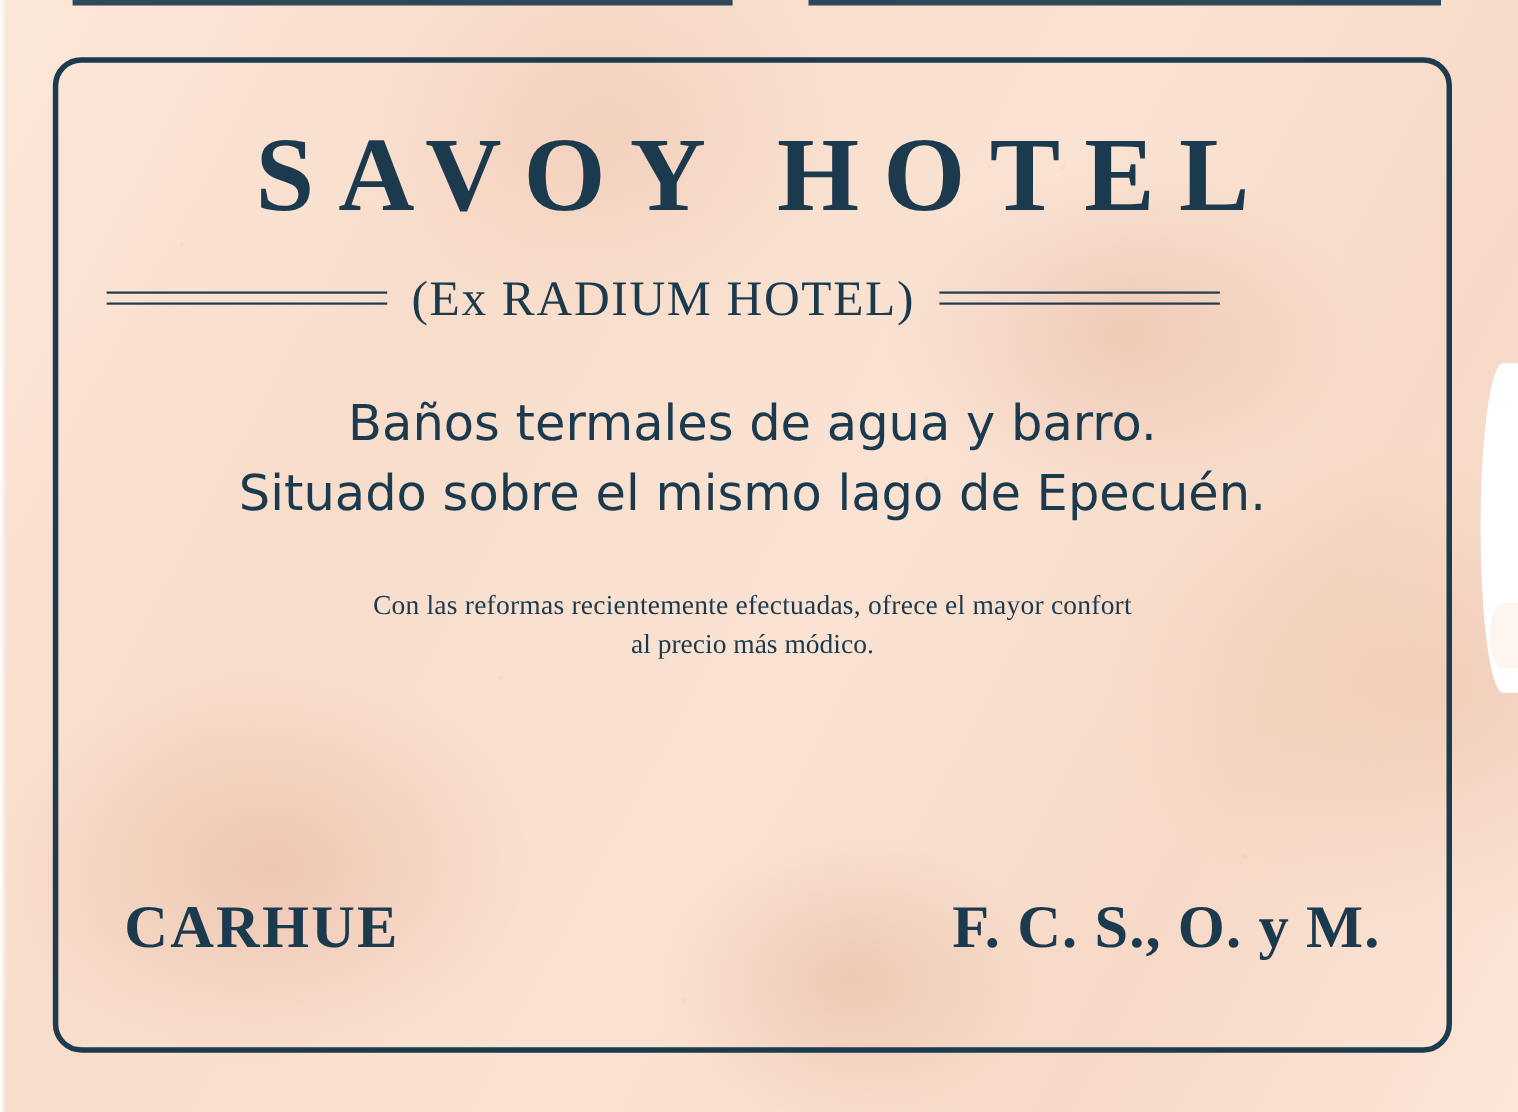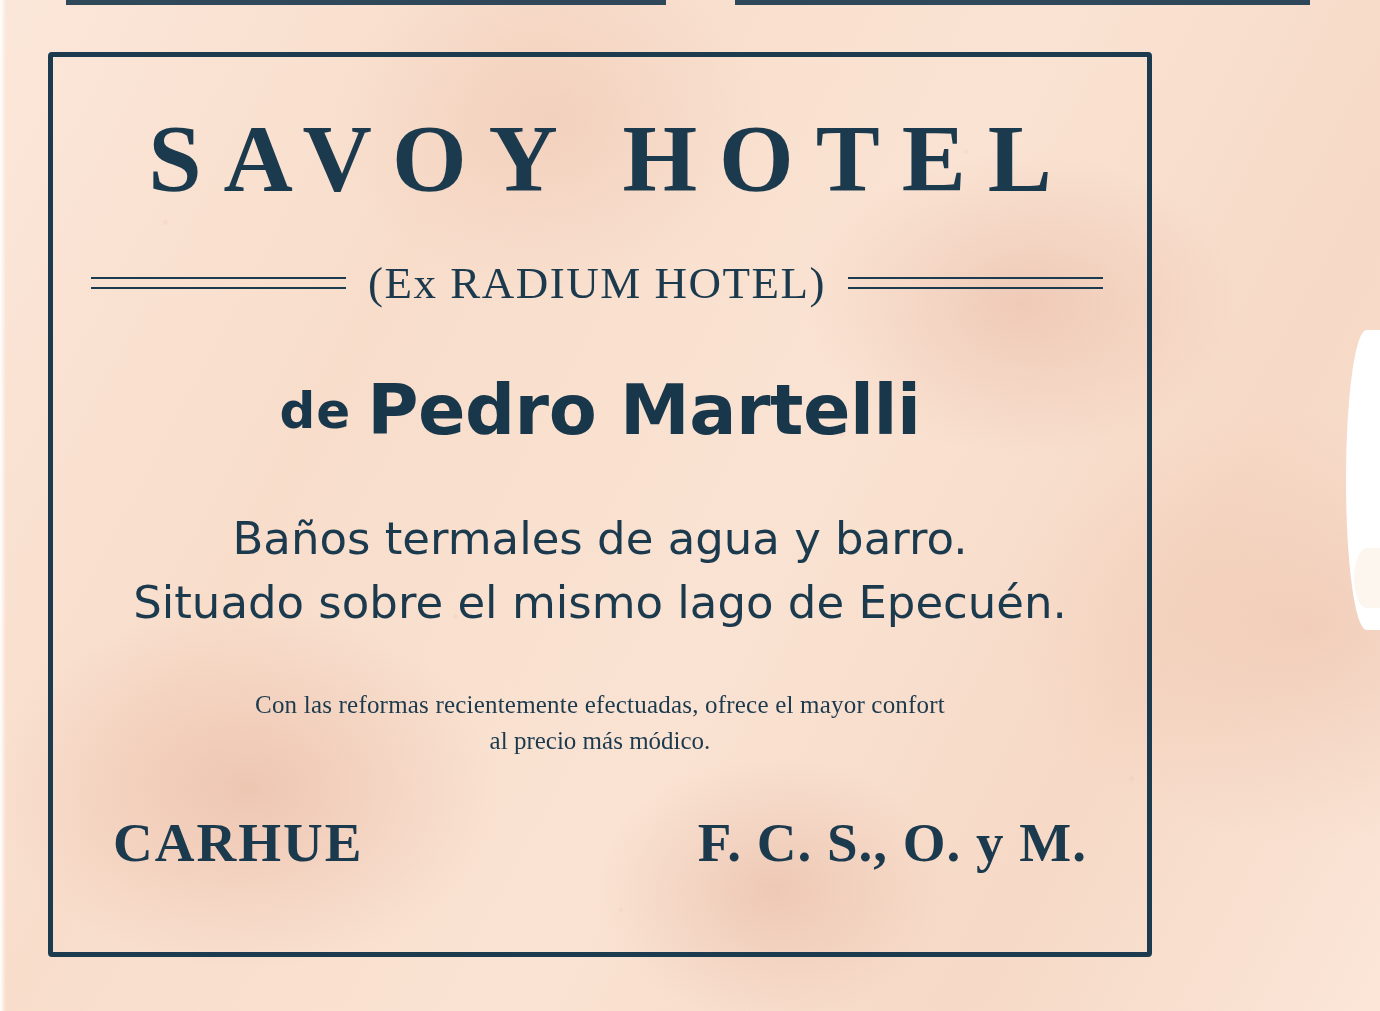--- a/index.html
+++ b/index.html
@@ -76,24 +76,24 @@
     left: 0; top: 0; bottom: 0;
     width: 6px;
     background: linear-gradient(90deg,#ffffff 0%, rgba(255,255,255,0) 100%);
   }
 
   
   .ad-card {
     position: absolute;
     left: 48px;
     top: 52px;
-    width: 1104px;
+    width: 1272px;
     height: 905px;
     border: 5px solid #1d3b4f;
-    border-radius: 4px;
+    border-radius: 26px;
     box-sizing: border-box;
   }
   .ad-inner {
     position: absolute;
     inset: 0;
     padding: 0 44px;
     box-sizing: border-box;
     text-align: center;
     color: #1d3b4f;
   }
@@ -106,24 +106,24 @@
     font-size: 96px;
     line-height: 1;
     letter-spacing: 22px;
     text-indent: 22px;
     color: #1c3a4e;
     white-space: nowrap;
   }
 
   
   .subtitle-row {
-    margin-top: 50px;
+    margin-top: 38px;
     display: flex;
     align-items: center;
-    justify-content: flex-end;
+    justify-content: flex-start;
     gap: 22px;
   }
   .sub-rule {
     flex: 0 0 auto;
     width: 255px;
     height: 12px;
     position: relative;
   }
   .sub-rule::before,
   .sub-rule::after {
@@ -223,23 +223,20 @@
     <div class="ad-inner">
 
       <div class="headline">SAVOY HOTEL</div>
 
       <div class="subtitle-row">
         <div class="sub-rule"></div>
         <div class="subtitle">(Ex RADIUM HOTEL)</div>
         <div class="sub-rule"></div>
       </div>
 
-      <div class="owner">
-        <span class="de">de</span><span class="name">Pedro Martelli</span>
-      </div>
 
       <div class="desc">
         <div>Baños termales de agua y barro.</div>
         <div>Situado sobre el mismo lago de Epecuén.</div>
       </div>
 
       <div class="fine">
         <div class="l1">Con las reformas recientemente efectuadas, ofrece el mayor confort</div>
         <div class="l2">al precio más módico.</div>
       </div>

